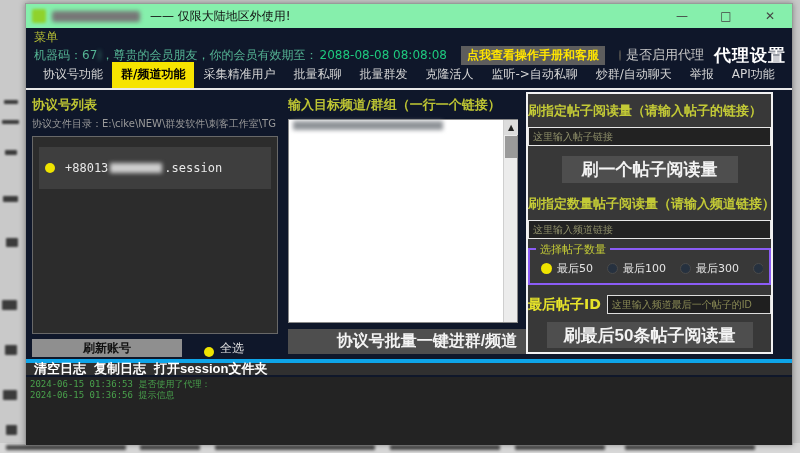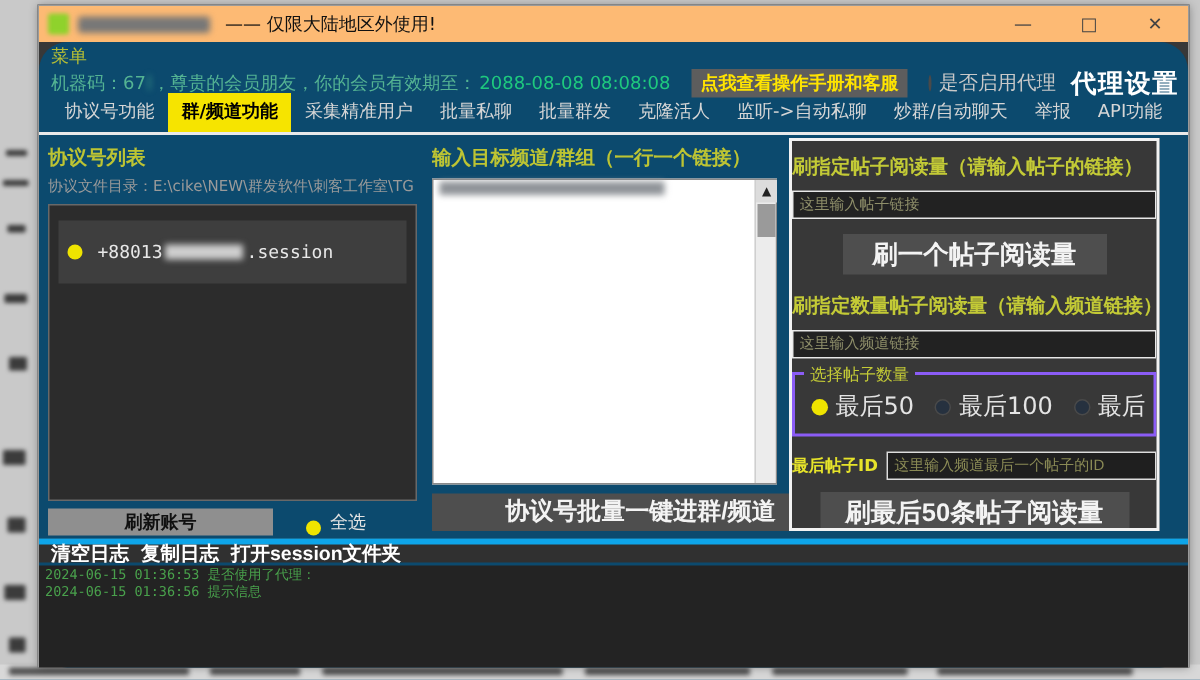--- a/index.html
+++ b/index.html
@@ -9,29 +9,29 @@
   .stage { position:relative; width:800px; height:453px; background:#c9c9c9; }
 
   
   .bg-mark { position:absolute; background:#3b3b3b; filter:blur(1.3px); border-radius:1px; }
   .bg-bottom-strip { position:absolute; left:0; bottom:0; width:800px; height:10px; background:#d8d8d8; }
   .bg-bottom-strip .bg-mark { top:2px; height:5px; background:#4a4a4a; filter:blur(1.6px); }
 
   
   .window { position:absolute; left:25px; top:3px; width:768px; height:442px;
             border:1px solid #9a9a9a; background:#383838; box-shadow:0 0 6px rgba(0,0,0,.35); }
-  .titlebar { height:24px; background:#fdba74; display:flex; align-items:center; padding-left:6px; }
+  .titlebar { height:24px; background:#86efac; display:flex; align-items:center; padding-left:6px; }
   .app-icon { width:14px; height:14px; background:#8fd22c; filter:blur(1.5px); border-radius:2px; margin-right:6px; }
   .title-redacted { width:88px; height:11px; background:#777; filter:blur(2px); border-radius:2px; margin-right:10px; }
   .title-text { font-size:12px; color:#111; white-space:nowrap; }
   .win-controls { margin-left:auto; display:flex; height:100%; }
   .win-btn { width:44px; height:100%; display:flex; align-items:center; justify-content:center;
              font-size:12px; color:#444; cursor:default; }
 
-  .win-body { position:relative; height:417px; background:#0c4a6e;border-radius:19px; }
+  .win-body { position:relative; height:417px; background:#0f172a; }
 
   
   .menubar { position:absolute; top:1px; left:8px; font-size:12px; color:#b5bd35; }
   .inforow { position:absolute; top:17px; left:8px; right:6px; height:20px;
              display:flex; align-items:center; font-size:12px; white-space:nowrap; }
   .teal { color:#54b393; }
   .blur-teal { display:inline-block; width:112px; height:10px; background:#4db391;
                filter:blur(2px); border-radius:2px; margin:0 2px; }
   .expiry { color:#1ec97e; margin-left:2px; }
   .manual-link { margin-left:14px; background:#5d5d5d; color:#ffe400; font-weight:bold;
@@ -86,23 +86,23 @@
               color:#bbb; font-size:10px; padding:0 4px; }
   .rp-input::placeholder { color:#8f8f6a; }
   .read-one-btn { width:176px; height:27px; margin:10px auto 0; font-size:17px; }
   .rp-title2 { margin-top:12px; }
   .count-group { margin-top:9px; border:2px solid #8b5cf6; padding:3px 6px 7px; position:relative; }
   .count-legend { position:absolute; top:-8px; left:6px; background:#383838; padding:0 4px;
                   font-size:11px; color:#c3ca36; }
   .count-row { display:flex; align-items:center; margin-top:8px; overflow:hidden; white-space:nowrap; }
   .count-opt { display:flex; align-items:center; margin-right:9px; flex:none; }
   .count-opt .dot { width:11px; height:11px; }
-  .count-opt span { margin-left:5px; font-size:16px; color:#e4e4e4; }
+  .count-opt span { margin-left:5px; font-size:11px; color:#e4e4e4; }
   .id-row { display:flex; align-items:center; margin-top:10px; }
-  .id-label { color:#e6e32a; font-weight:bold; font-size:11px; white-space:nowrap; }
+  .id-label { color:#e6e32a; font-weight:bold; font-size:14px; white-space:nowrap; }
   .id-input { flex:1; margin-left:6px; height:19px; background:#1f1f1f; border:1px solid #ddd;
               color:#bbb; font-size:10px; padding:0 4px; min-width:0; }
   .id-input::placeholder { color:#8a8a55; }
   .read-bulk-btn { width:206px; height:26px; margin:8px auto 0; font-size:17px; }
 
   
   .log-toolbar { position:absolute; top:331px; left:0; right:0; height:16px; background:#303030;
                  border-top:4px solid #0ea5e9; display:flex; align-items:center; }
   .log-btn { background:none; border:none; color:#fff; font-weight:bold; font-size:13px;
              margin-left:8px; white-space:nowrap; cursor:default; }

